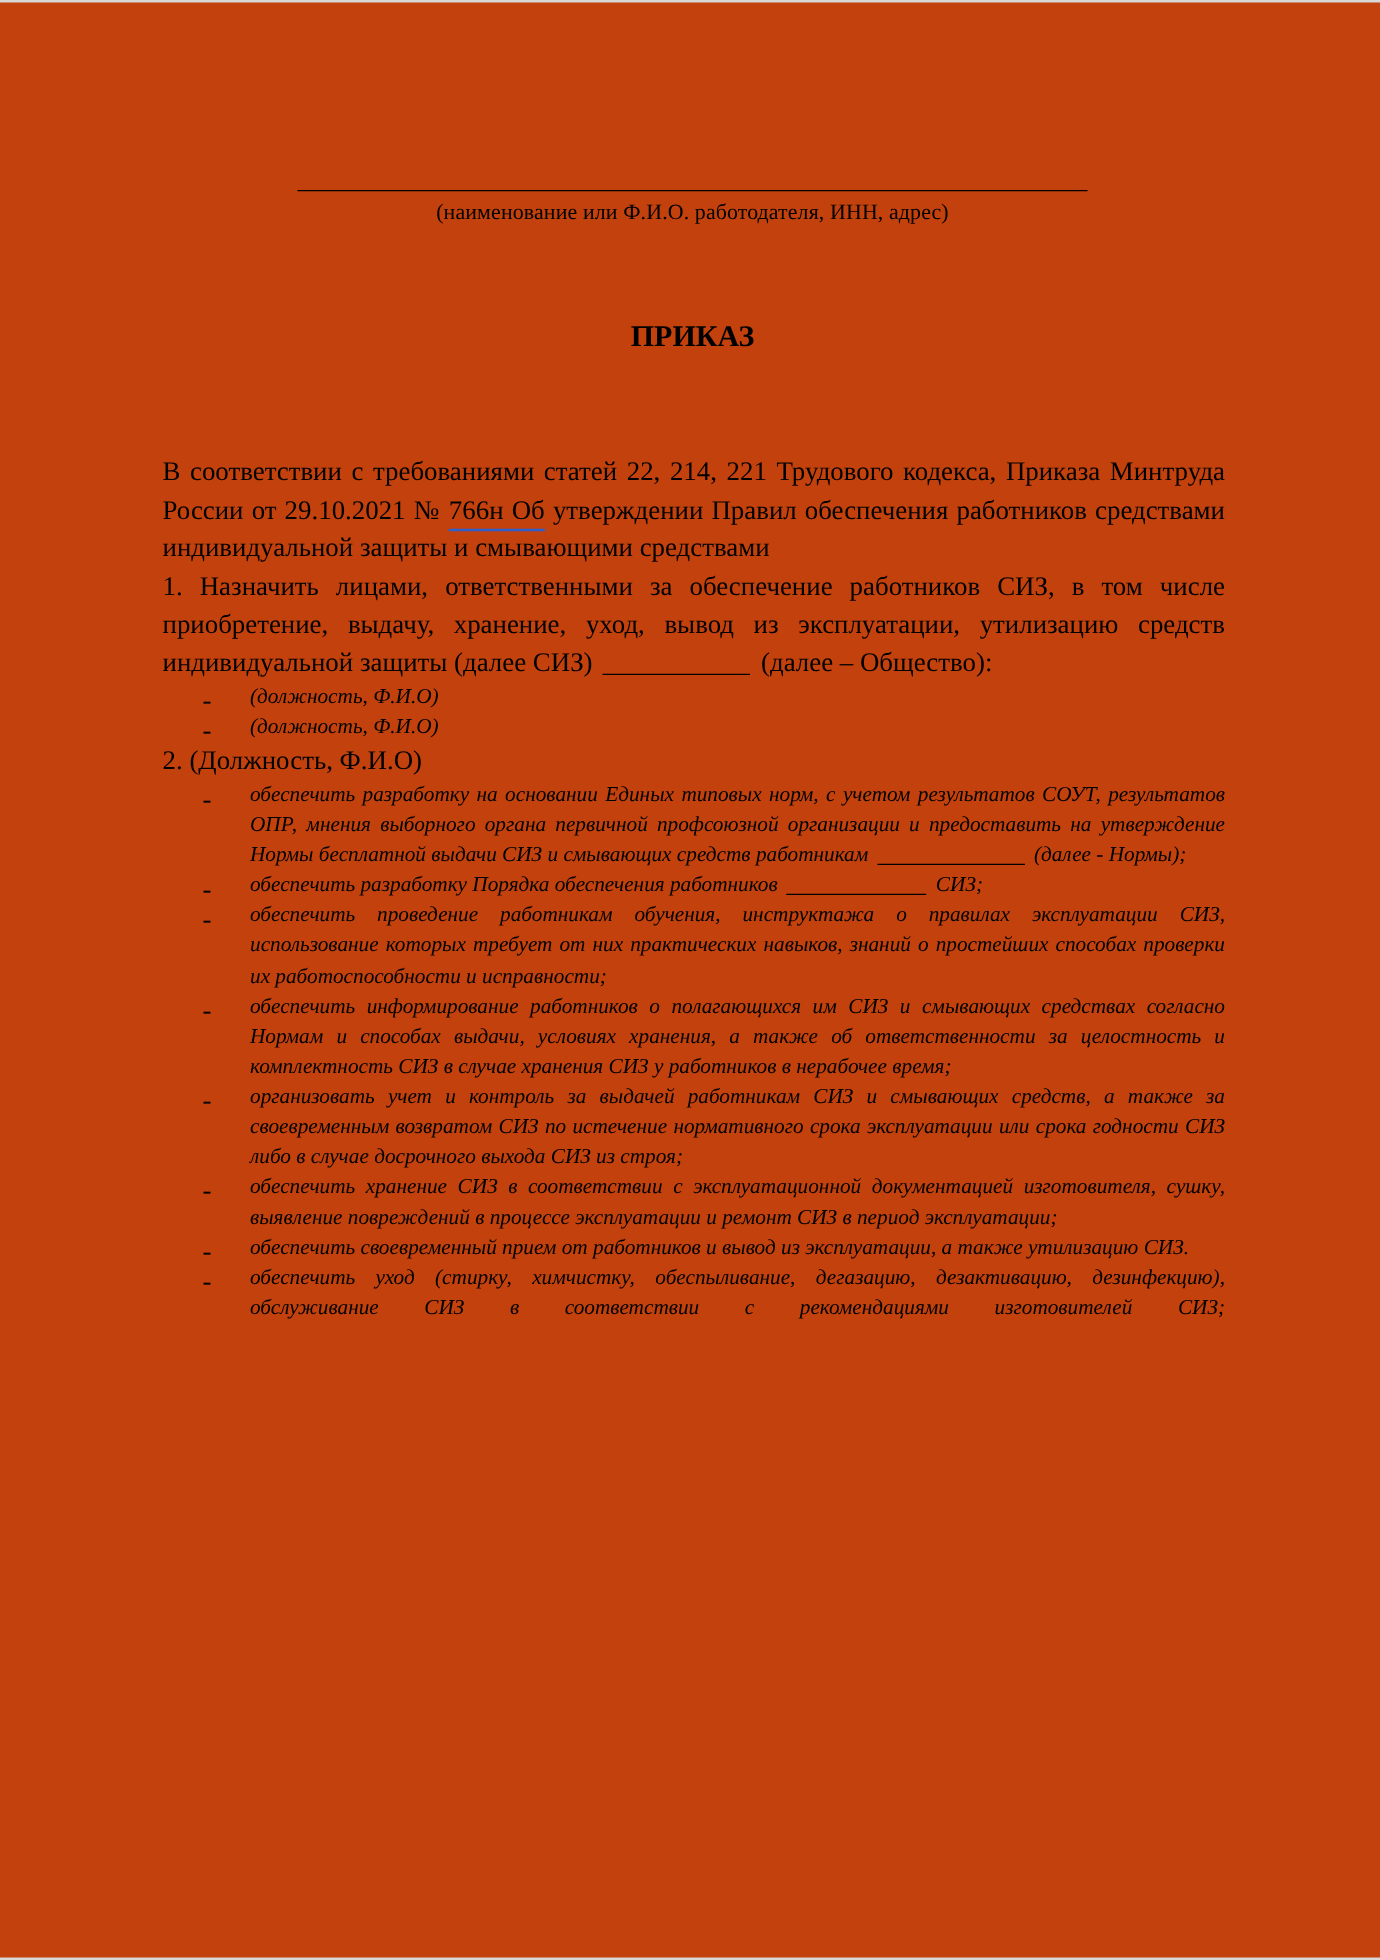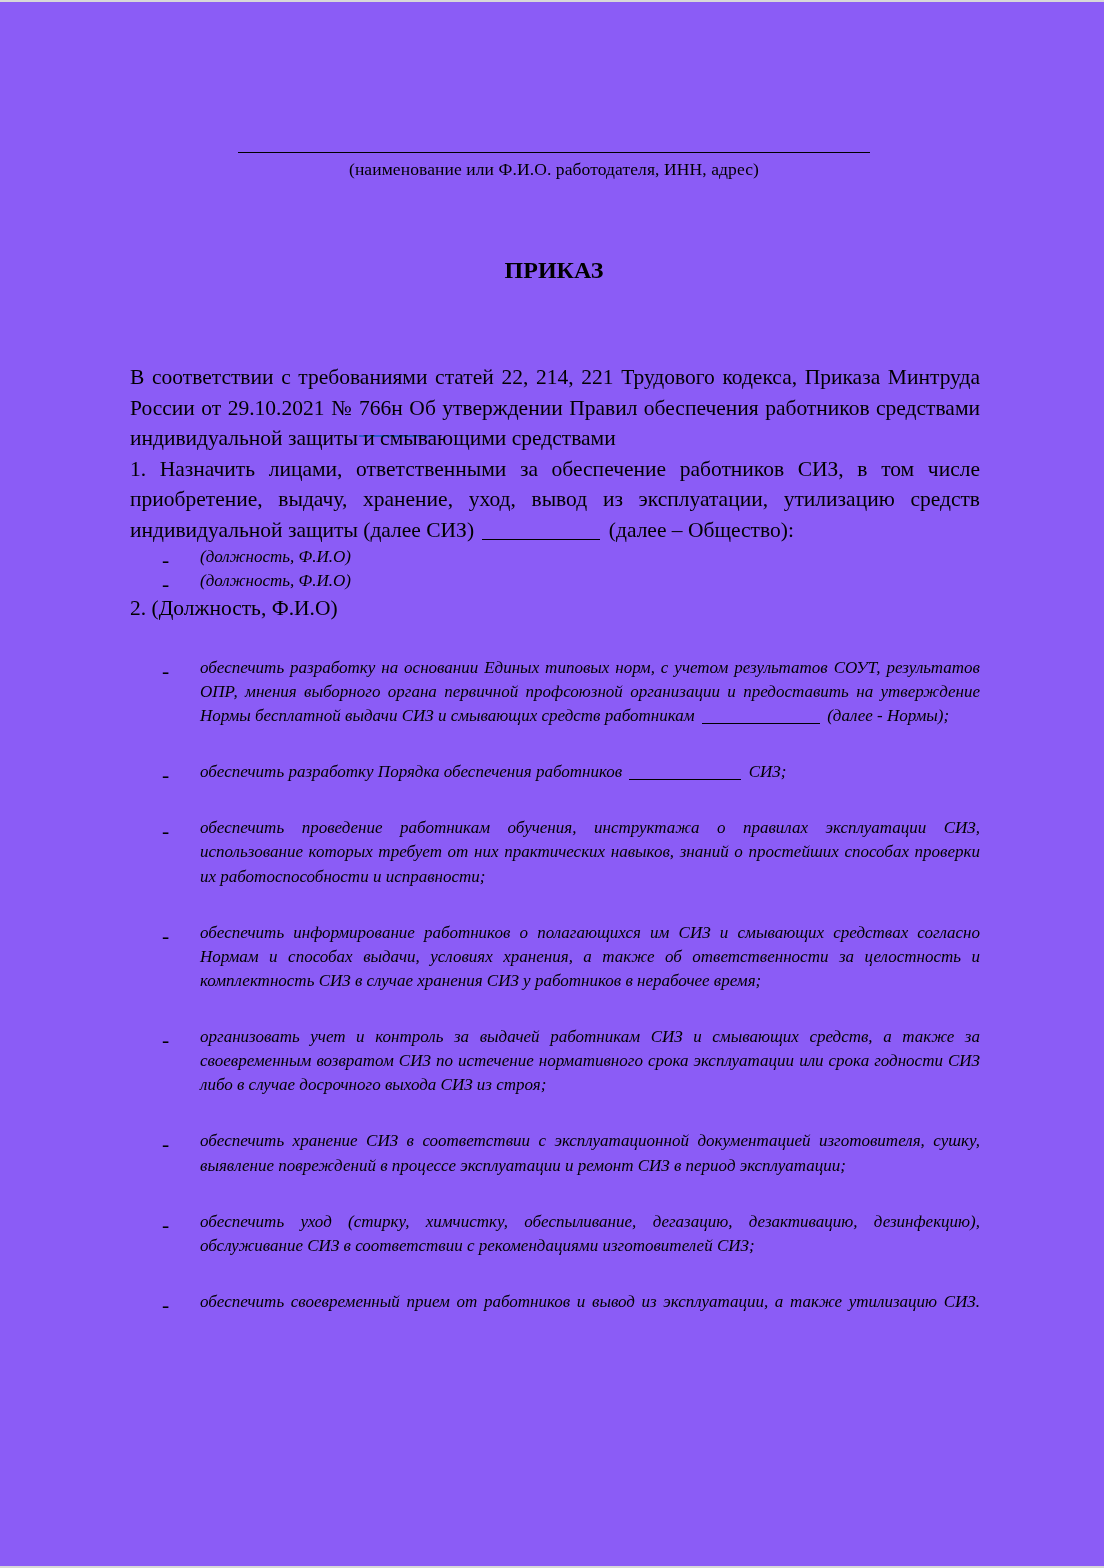--- a/index.html
+++ b/index.html
@@ -4,21 +4,21 @@
 <style>
   html, body {
     margin: 0;
     padding: 0;
     background: #ffffff;
   }
   .page {
     position: relative;
     width: 1104px;
     height: 1568px;
-    background: #8b5cf6;
+    background: #c2410c;
     border-top: 2px solid #d8d8d8;
     border-bottom: 2px solid #d8d8d8;
     box-sizing: border-box;
     font-family: "Liberation Serif", "DejaVu Serif", serif;
     color: #000000;
     overflow: hidden;
   }
 
   
   .header-block {
@@ -84,21 +84,21 @@
     display: inline-block;
     border-bottom: 1.6px solid #000;
     width: 118px;
     vertical-align: -3px;
     margin: 0 3px;
   }
   .blank.sm { width: 112px; }
 
   .blue-underline {
     border-bottom: 2.4px solid #2c5fd0;
-    padding-bottom: 15px;
+    padding-bottom: 3px;
     margin-top: 44px;
   }
 
   
   ul.dash-list {
     list-style: none;
     margin: 0;
     padding: 0;
   }
   ul.dash-list > li {
@@ -117,21 +117,21 @@
     top: 0;
     font-size: 21.5px;
   }
 
   .names-list { margin-top: 26px; }
   .names-list > li { text-align: left; }
 
   .item2 { margin-top: 70px; text-align: left; }
 
   .duties-list { margin-top: 22px; }
-  .duties-list > li { margin-bottom: 0; margin-top: 32px; }
+  .duties-list > li { margin-bottom: 0; }
   .duties-list > li:last-child::after {
     content: "";
     display: inline-block;
     width: 100%;
   }
 
   
   .duties-list > li { text-align-last: left; }
   p.para { text-align-last: left; }
 </style>
@@ -170,20 +170,20 @@
       <li><span>обеспечить разработку Порядка обеспечения работников </span><span class="blank sm"></span><span> СИЗ;</span></li>
 
       <li>обеспечить проведение работникам обучения, инструктажа о правилах эксплуатации СИЗ, использование которых требует от них практических навыков, знаний о простейших способах проверки их работоспособности и исправности;</li>
 
       <li>обеспечить информирование работников о полагающихся им СИЗ и смывающих средствах согласно Нормам и способах выдачи, условиях хранения, а также об ответственности за целостность и комплектность СИЗ в случае хранения СИЗ у работников в нерабочее время;</li>
 
       <li>организовать учет и контроль за выдачей работникам СИЗ и смывающих средств, а также за своевременным возвратом СИЗ по истечение нормативного срока эксплуатации или срока годности СИЗ либо в случае досрочного выхода СИЗ из строя;</li>
 
       <li>обеспечить хранение СИЗ в соответствии с эксплуатационной документацией изготовителя, сушку, выявление повреждений в процессе эксплуатации и ремонт СИЗ в период эксплуатации;</li>
 
+      <li>обеспечить своевременный прием от работников и вывод из эксплуатации, а также утилизацию СИЗ.</li>
+
       <li>обеспечить уход (стирку, химчистку, обеспыливание, дегазацию, дезактивацию, дезинфекцию), обслуживание СИЗ в соответствии с рекомендациями изготовителей СИЗ;</li>
-
-      <li>обеспечить своевременный прием от работников и вывод из эксплуатации, а также утилизацию СИЗ.</li>
 
     </ul>
 
   </div>
 </div>
 
 </body></html>

